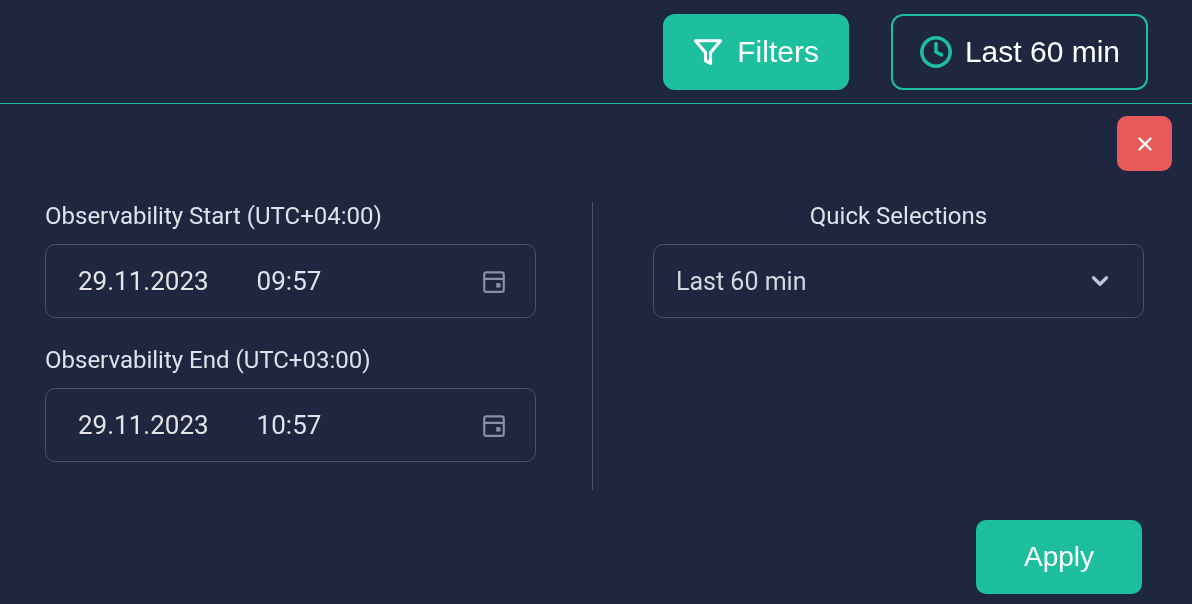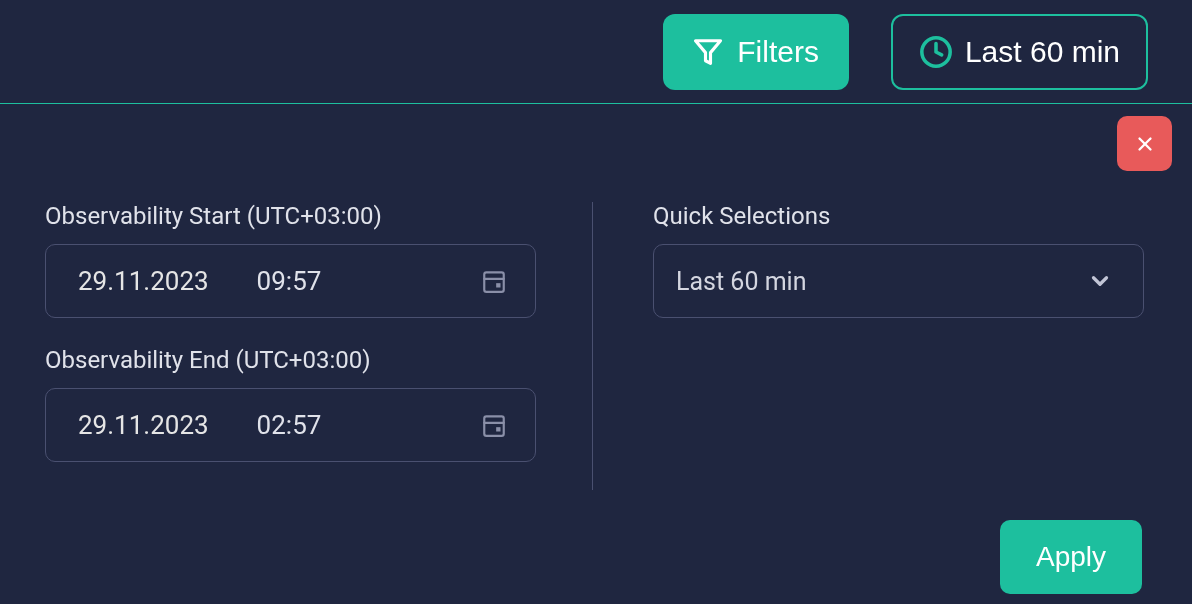--- a/index.html
+++ b/index.html
@@ -115,21 +115,21 @@
     }
     .time-part {
       font-size: 26px;
       color: #e0e2ea;
       margin-left: 34px;
     }
     .right-heading {
       font-size: 24px;
       font-weight: 400;
       color: #e0e2ea;
-      text-align: left;
+      text-align: center;
       margin-bottom: 14px;
     }
     .select-input {
       display: flex;
       align-items: center;
       justify-content: space-between;
       border: 1px solid #4a5070;
       border-radius: 10px;
       height: 74px;
       padding: 0 30px 0 22px;
@@ -143,21 +143,21 @@
     .footer {
       display: flex;
       justify-content: flex-end;
       padding: 30px 50px 0 0;
     }
     .apply-btn {
       background: #1dbf9e;
       border: none;
       border-radius: 10px;
       height: 74px;
-      padding: 0 36px;
+      padding: 0 48px;
       font-size: 28px;
       font-weight: 500;
       color: #ffffff;
       cursor: pointer;
     }
     svg { display: block; }
   </style>
 </head>
 <body>
 
@@ -189,42 +189,42 @@
         <line x1="18" y1="6" x2="6" y2="18"></line>
         <line x1="6" y1="6" x2="18" y2="18"></line>
       </svg>
     </span>
   </button>
 
   <div class="panel-body">
     <div class="left-col">
 
       <div class="field-group">
-        <label class="field-label">Observability Start (UTC+03:00)</label>
+        <label class="field-label">Observability Start (UTC+04:00)</label>
         <div class="datetime-input">
           <span class="datetime-text">
             <span class="date-part">29.11.2023</span>
             <span class="time-part">09:57</span>
           </span>
           <span>
             <svg width="26" height="26" viewBox="0 0 24 24" fill="none" stroke="#8a8fa8" stroke-width="2" stroke-linecap="round" stroke-linejoin="round">
               <rect x="3" y="4" width="18" height="18" rx="2" ry="2"></rect>
               <line x1="3" y1="10" x2="21" y2="10"></line>
               <rect x="14" y="14" width="4" height="4" fill="#8a8fa8" stroke="none"></rect>
             </svg>
           </span>
         </div>
       </div>
 
       <div class="field-group">
         <label class="field-label">Observability End (UTC+03:00)</label>
         <div class="datetime-input">
           <span class="datetime-text">
             <span class="date-part">29.11.2023</span>
-            <span class="time-part">02:57</span>
+            <span class="time-part">10:57</span>
           </span>
           <span>
             <svg width="26" height="26" viewBox="0 0 24 24" fill="none" stroke="#8a8fa8" stroke-width="2" stroke-linecap="round" stroke-linejoin="round">
               <rect x="3" y="4" width="18" height="18" rx="2" ry="2"></rect>
               <line x1="3" y1="10" x2="21" y2="10"></line>
               <rect x="14" y="14" width="4" height="4" fill="#8a8fa8" stroke="none"></rect>
             </svg>
           </span>
         </div>
       </div>

